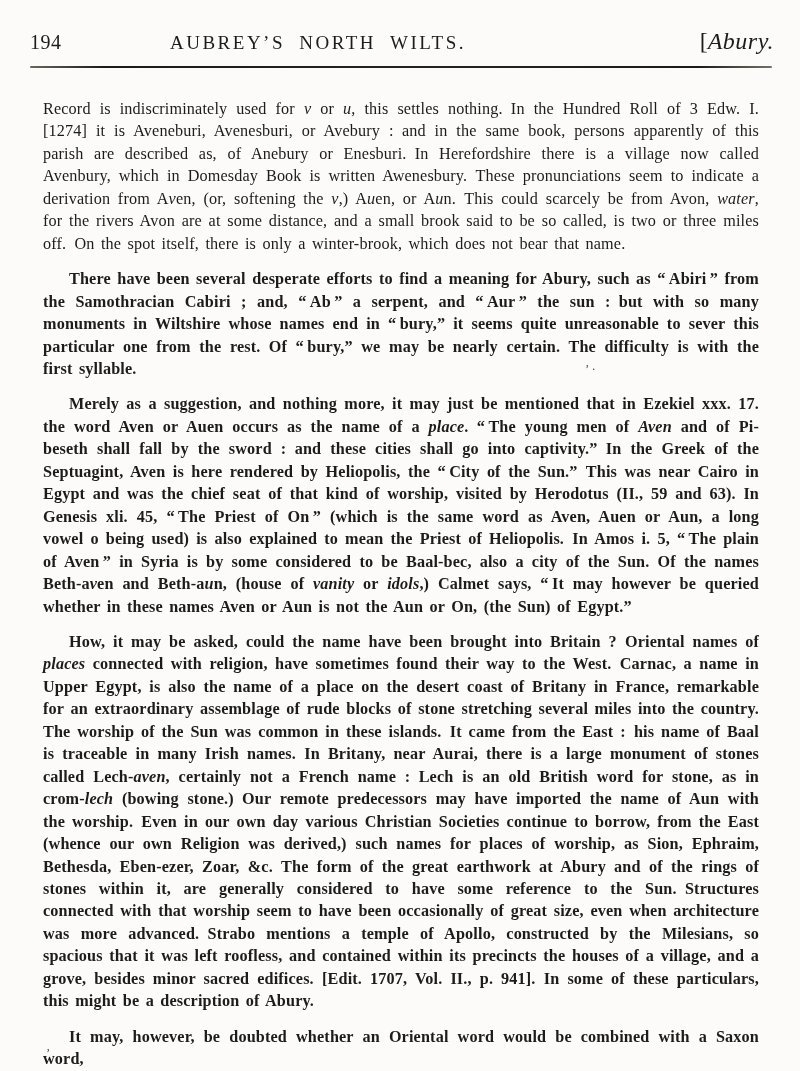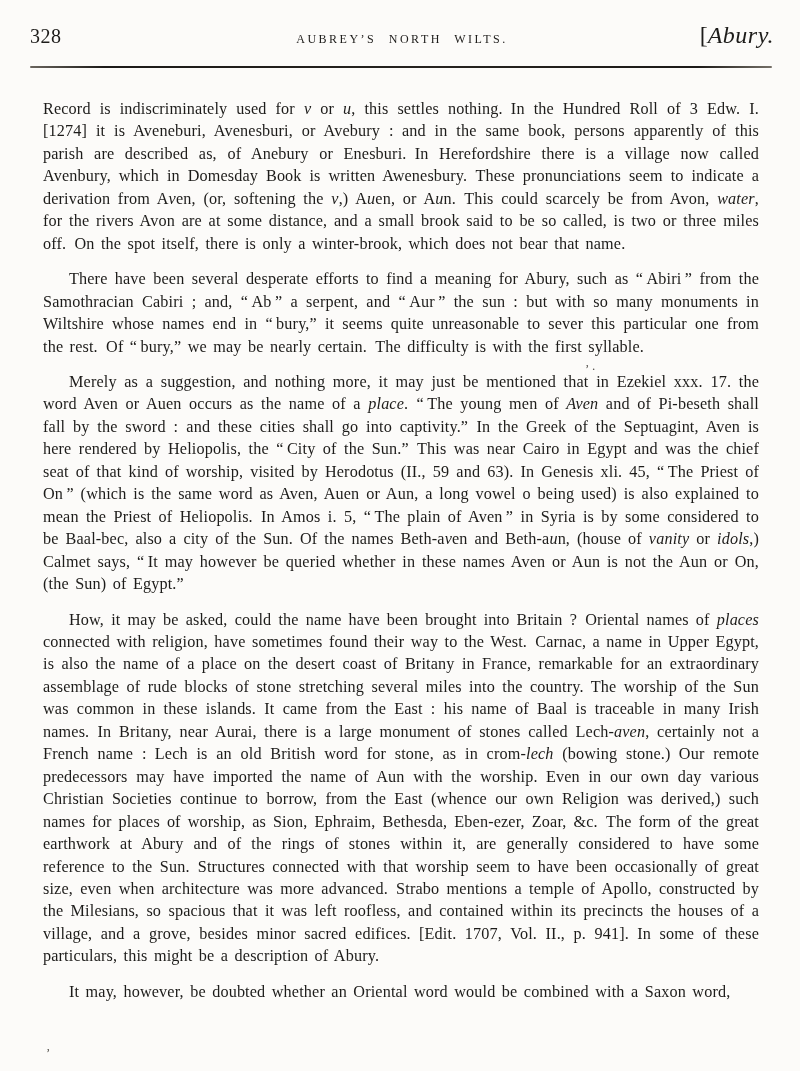--- a/index.html
+++ b/index.html
@@ -15,56 +15,56 @@
     color: var(--ink, #1d1c1a);
     overflow: hidden;
   }
   .header {
     position: absolute;
     top: 20px; left: 30px; right: 26px;
     display: flex;
     align-items: baseline;
   }
   .h-num   { width: 140px; font-size: 20px; letter-spacing: 0.5px; }
-  .h-title { flex: 1; text-align: center; font-size: 12px; letter-spacing: 2.5px; word-spacing: 7px; margin-top: 12px; }
+  .h-title { flex: 1; text-align: left; font-size: 19px; letter-spacing: 2.5px; word-spacing: 7px; margin-top: 12px; }
   .h-catch { width: 140px; text-align: right; font-size: 24px; }
   .h-catch .bracket { font-style: normal; }
   .h-catch i { font-style: italic; letter-spacing: 0.5px; }
   .rule {
     position: absolute;
     top: 66px; left: 30px; width: 742px; height: 2px;
     background: linear-gradient(90deg, #6a655e, #1c1a18 10%, #26231f 55%, #1c1a18 90%, #757068);
     border-radius: 1px;
   }
   .body-text {
     position: absolute;
     top: 85px; left: 30px; width: 742px;
     font-size: 16.2px;
     line-height: 22.45px;
     text-align: justify;
     word-spacing: 2.2px;
     letter-spacing: 0.15px;
   }
   .body-text p { margin: 13px; }
-  .body-text p.indent { text-indent: 26px; }
+  .body-text p.indent { text-indent: 26px; font-weight: bold; }
   .body-text i { font-style: italic; }
   .artifact {
     position: absolute;
     font-size: 13px;
     color: #55524e;
     line-height: 1;
   }
 </style>
 </head>
 <body>
 
 <div class="page">
 
   <div class="header">
-    <span class="h-num">328</span>
+    <span class="h-num">194</span>
     <span class="h-title">AUBREY’S NORTH WILTS.</span>
     <span class="h-catch"><span class="bracket">[</span><i>Abury.</i></span>
   </div>
 
   <div class="rule"></div>
 
   <div class="body-text">
       <p><span>Record is indiscriminately used for </span><i>v</i><span> or </span><i>u</i><span>, this settles nothing. In the Hundred Roll of 3 Edw. I. [1274] it is Aveneburi, Avenesburi, or Avebury : and in the same book, persons apparently of this parish are described as, of Anebury or Enesburi. In Herefordshire there is a village now called Avenbury, which in Domesday Book is written Awenesbury. These pronunciations seem to indicate a derivation from A</span><i>v</i><span>en, (or, softening the </span><i>v</i><span>,) A</span><i>u</i><span>en, or A</span><i>u</i><span>n. This could scarcely be from Avon, </span><i>water</i><span>, for the rivers Avon are at some distance, and a small brook said to be so called, is two or three miles off. On the spot itself, there is only a winter-brook, which does not bear that name.</span></p>
       <p class="indent"><span>There have been several desperate efforts to find a meaning for Abury, such as “ Abiri ” from the Samothracian Cabiri ; and, “ Ab ” a serpent, and “ Aur ” the sun : but with so many monuments in Wiltshire whose names end in “ bury,” it seems quite unreasonable to sever this particular one from the rest. Of “ bury,” we may be nearly certain. The difficulty is with the first syllable.</span></p>
       <p class="indent"><span>Merely as a suggestion, and nothing more, it may just be mentioned that in Ezekiel xxx. 17. the word Aven or Auen occurs as the name of a </span><i>place</i><span>. “ The young men of </span><i>Aven</i><span> and of Pi-beseth shall fall by the sword : and these cities shall go into captivity.” In the Greek of the Septuagint, Aven is here rendered by Heliopolis, the “ City of the Sun.” This was near Cairo in Egypt and was the chief seat of that kind of worship, visited by Herodotus (II., 59 and 63). In Genesis xli. 45, “ The Priest of On ” (which is the same word as Aven, Auen or Aun, a long vowel o being used) is also explained to mean the Priest of Heliopolis. In Amos i. 5, “ The plain of Aven ” in Syria is by some considered to be Baal-bec, also a city of the Sun. Of the names Beth-a</span><i>v</i><span>en and Beth-a</span><i>u</i><span>n, (house of </span><i>vanity</i><span> or </span><i>idols</i><span>,) Calmet says, “ It may however be queried whether in these names Aven or Aun is not the Aun or On, (the Sun) of Egypt.”</span></p>

